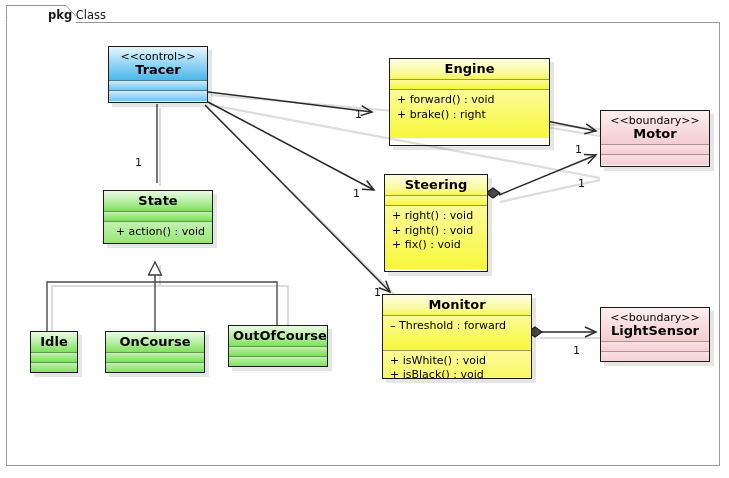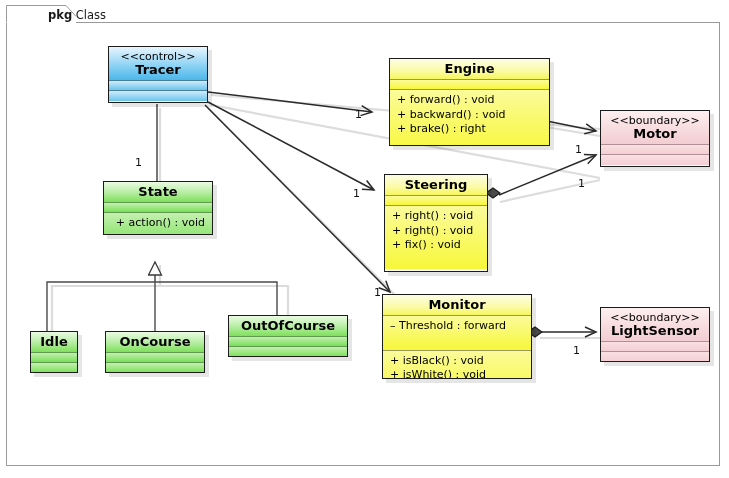--- a/index.html
+++ b/index.html
@@ -185,35 +185,34 @@
     <div class="compart empty"></div>
   </div>
 
   <div class="cls pal-yellow" style="left:381px; top:58px; width:161px; height:88px;margin-left:8px;">
     <div class="hdr">
       <span class="nm">Engine</span>
     </div>
     <div class="compart empty"></div>
     <div class="compart">
       <div class="row">+ forward() : void</div>
-      <div class="row">+ backward() : void</div>
       <div class="row">+ brake() : right</div>
     </div>
   </div>
 
   <div class="cls pal-pink" style="left:600px; top:110px; width:110px; height:57px;">
     <div class="hdr">
       <span class="stereo">&lt;&lt;boundary&gt;&gt;</span>
       <span class="nm">Motor</span>
     </div>
     <div class="compart empty"></div>
     <div class="compart empty"></div>
   </div>
 
-  <div class="cls pal-green" style="left:103px; top:181px; width:110px; height:54px;">
+  <div class="cls pal-green" style="left:103px; top:190px; width:110px; height:54px;">
     <div class="hdr">
       <span class="nm">State</span>
     </div>
     <div class="compart empty"></div>
     <div class="compart">
       <div class="row">+ action() : void</div>
     </div>
   </div>
 
   <div class="cls pal-yellow" style="left:384px; top:174px; width:104px; height:98px;">
@@ -229,22 +228,22 @@
   </div>
 
   <div class="cls pal-yellow" style="left:382px; top:294px; width:150px; height:85px;">
     <div class="hdr">
       <span class="nm">Monitor</span>
     </div>
     <div class="compart">
       <div class="row">– Threshold : forward</div>
     </div>
     <div class="compart">
+      <div class="row">+ isWhite() : void</div>
       <div class="row">+ isBlack() : void</div>
-      <div class="row">+ isWhite() : void</div>
     </div>
   </div>
 
   <div class="cls pal-pink" style="left:600px; top:307px; width:110px; height:55px;">
     <div class="hdr">
       <span class="stereo">&lt;&lt;boundary&gt;&gt;</span>
       <span class="nm">LightSensor</span>
     </div>
     <div class="compart empty"></div>
     <div class="compart empty"></div>
@@ -259,21 +258,21 @@
   </div>
 
   <div class="cls pal-green" style="left:30px; top:331px; width:48px; height:42px;">
     <div class="hdr">
       <span class="nm">Idle</span>
     </div>
     <div class="compart empty"></div>
     <div class="compart empty"></div>
   </div>
 
-  <div class="cls pal-green" style="left:228px; top:315px; width:120px; height:42px;">
+  <div class="cls pal-green" style="left:228px; top:325px; width:100px; height:42px;">
     <div class="hdr">
       <span class="nm">OutOfCourse</span>
     </div>
     <div class="compart empty"></div>
     <div class="compart empty"></div>
   </div>
 
   <div class="mult" style="left:355px; top:109px;">1</div>
   <div class="mult" style="left:353px; top:188px;">1</div>
   <div class="mult" style="left:135px; top:157px;">1</div>

